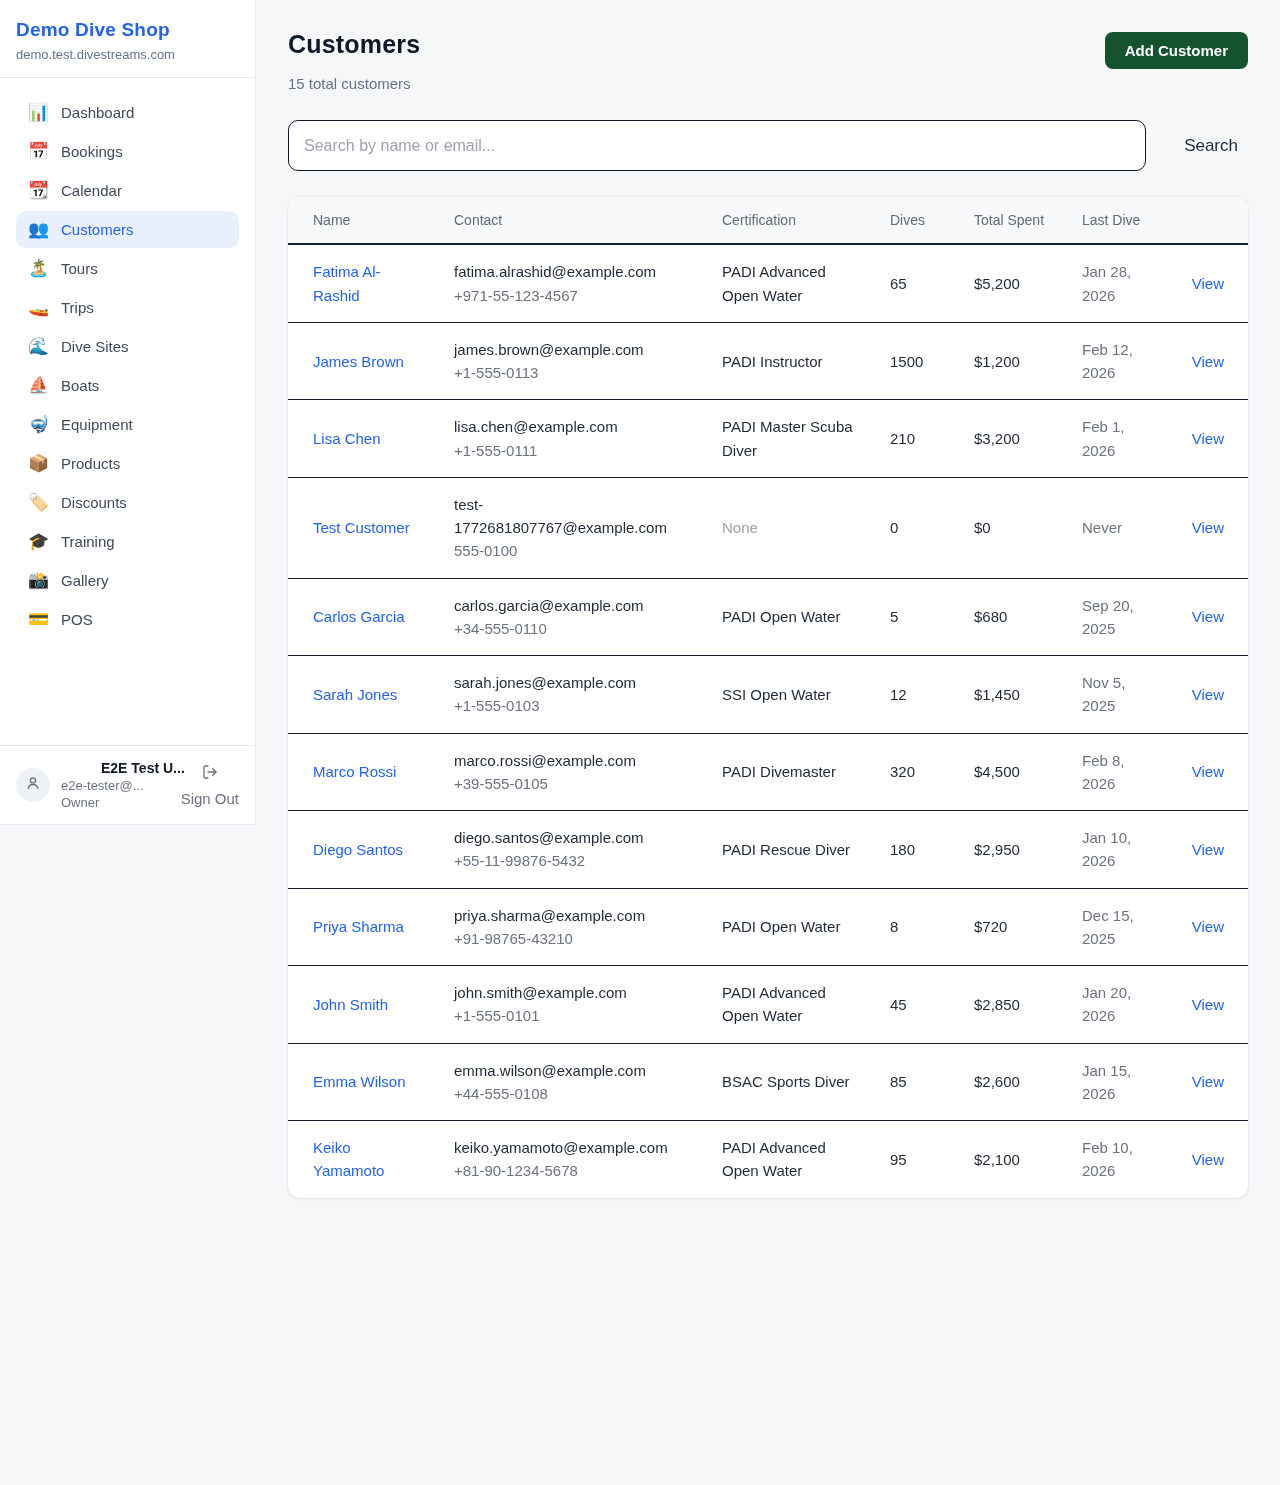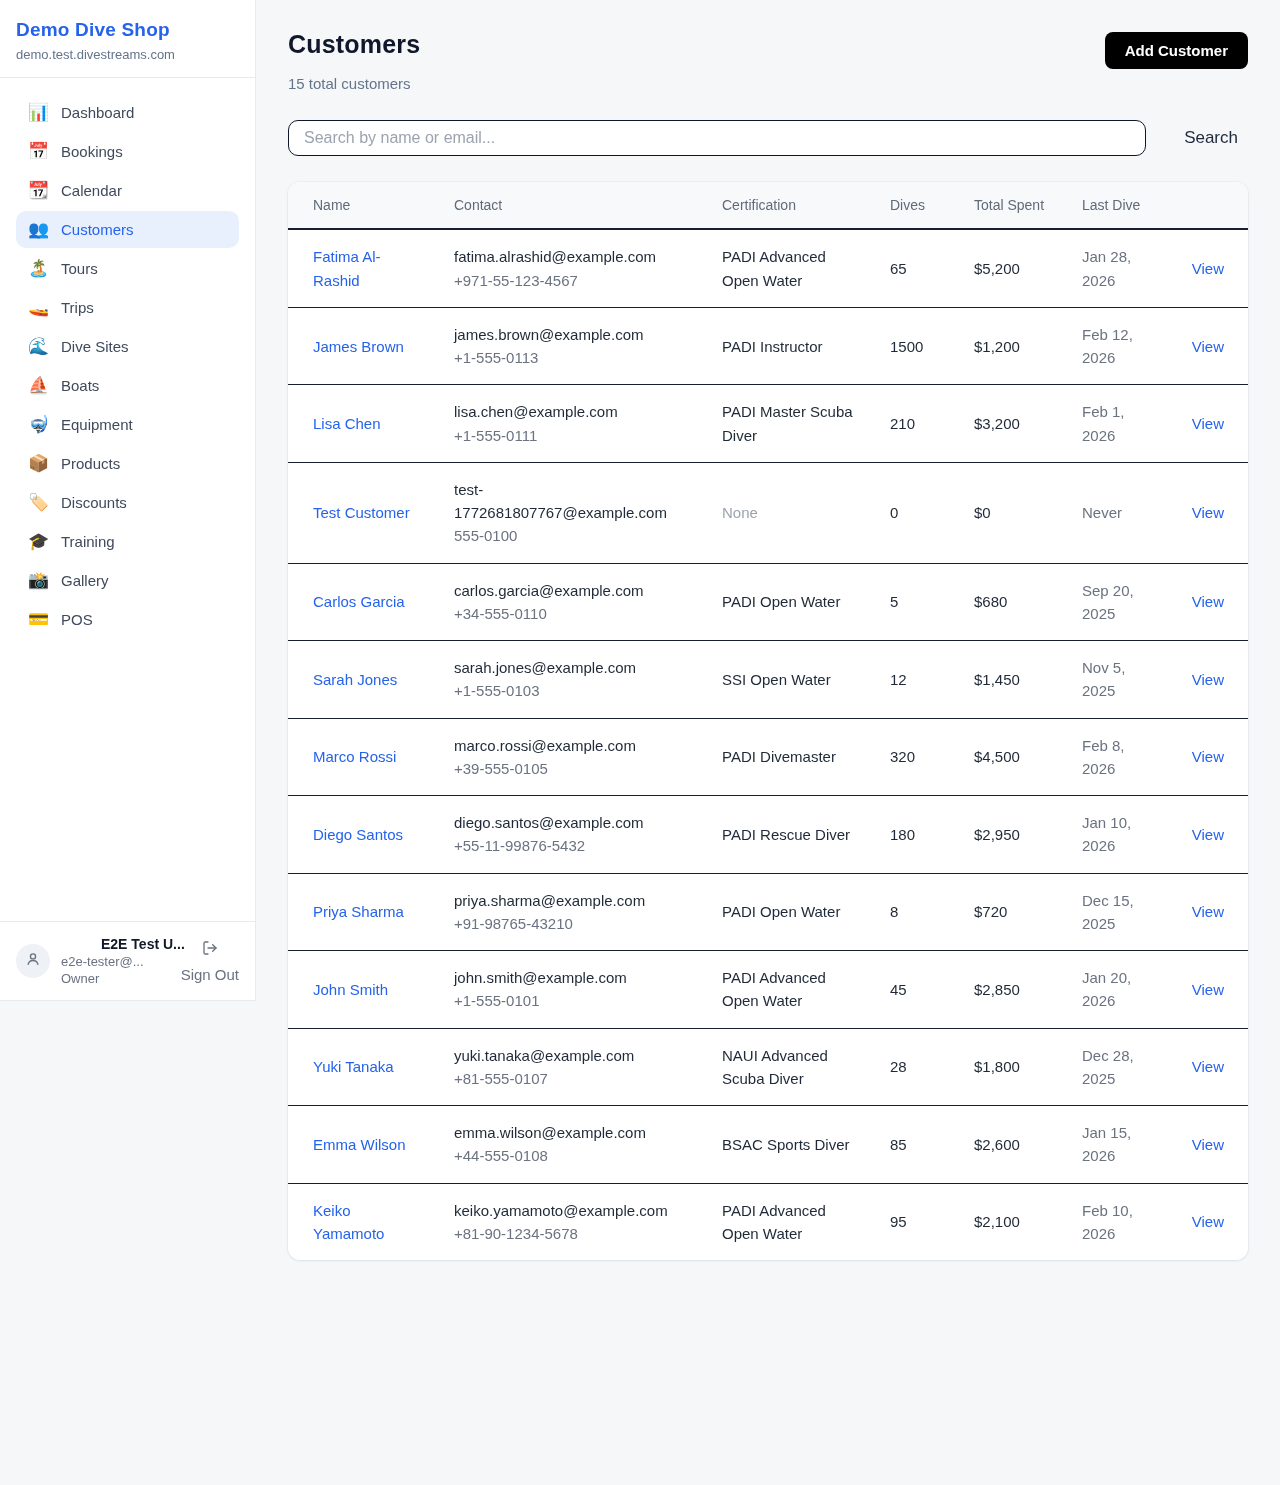--- a/index.html
+++ b/index.html
@@ -5,21 +5,21 @@
   * { margin:0; padding:0; box-sizing:border-box; }
   html,body { width:1280px; height:1485px; overflow:hidden; }
   body {
     font-family:"Liberation Sans", sans-serif;
     background:#f6f7f9;
     color:#1f2937;
   }
 
   
   .sidebar {
-    position:absolute; left:0; top:0; width:256px; height:1001px;
+    position:absolute; left:0; top:0; width:256px; height:825px;
     background:#ffffff;
     border-right:1px solid #e7eaee;
     border-bottom:1px solid #e7eaee;
     display:flex; flex-direction:column;
   }
   .brand { padding:19px 16px 15px 16px; border-bottom:1px solid #e7eaee; }
   .brand-name { font-size:19px; font-weight:700; color:#2563eb; letter-spacing:.2px; }
   .brand-domain { font-size:13px; color:#64748b; margin-top:6px; }
   .nav { padding:16px 16px 0 16px; flex:1; }
   .nav-item {
@@ -48,27 +48,27 @@
     background:none; border:none; cursor:pointer;
     font-family:inherit; font-size:15px; color:#6b7280; white-space:nowrap;flex-direction:column;
   }
 
   
   .main { margin-left:256px; padding:30px 32px 0 32px; }
   .main-header { display:flex; align-items:flex-start; justify-content:space-between; }
   .page-title { font-size:25px; font-weight:700; color:#0f172a; letter-spacing:.2px; }
   .page-subtitle { font-size:15px; color:#64748b; margin-top:16px; }
   .add-btn {
-    background:#000000; color:#fff; border:none; cursor:pointer;
+    background:#14532d; color:#fff; border:none; cursor:pointer;
     font-family:inherit; font-size:15px; font-weight:600;
     padding:0 20px; height:37px; border-radius:8px; margin-top:2px;
   }
   .search-row { display:flex; align-items:center; margin-top:28px; }
   .search-input {
-    flex:1; height:36px; border:1.5px solid #0f172a; border-radius:10px;
+    flex:1; height:51px; border:1.5px solid #0f172a; border-radius:10px;
     padding:0 15px; font-family:inherit; font-size:16px; color:#111827;
     background:#fff; outline:none;
   }
   .search-input::placeholder { color:#9ca3af; }
   .search-btn {
     background:none; border:none; cursor:pointer;
     font-family:inherit; font-size:17px; color:#1e293b; font-weight:500;
     margin-left:28px; padding:8px 10px;
   }
 
@@ -371,32 +371,20 @@
       <div class="row-email">john.smith@example.com</div>
       <div class="row-phone">+1-555-0101</div>
     </td>
     <td class="cell-cert">PADI Advanced Open Water</td>
     <td class="cell-dives">45</td>
     <td class="cell-spent">$2,850</td>
     <td class="cell-lastdive">Jan 20, 2026</td>
     <td><a class="view-link">View</a></td>
   </tr>
 
-  <tr>
-    <td><a class="name-link">Yuki Tanaka</a></td>
-    <td>
-      <div class="row-email">yuki.tanaka@example.com</div>
-      <div class="row-phone">+81-555-0107</div>
-    </td>
-    <td class="cell-cert">NAUI Advanced Scuba Diver</td>
-    <td class="cell-dives">28</td>
-    <td class="cell-spent">$1,800</td>
-    <td class="cell-lastdive">Dec 28, 2025</td>
-    <td><a class="view-link">View</a></td>
-  </tr>
 
   <tr>
     <td><a class="name-link">Emma Wilson</a></td>
     <td>
       <div class="row-email">emma.wilson@example.com</div>
       <div class="row-phone">+44-555-0108</div>
     </td>
     <td class="cell-cert">BSAC Sports Diver</td>
     <td class="cell-dives">85</td>
     <td class="cell-spent">$2,600</td>

